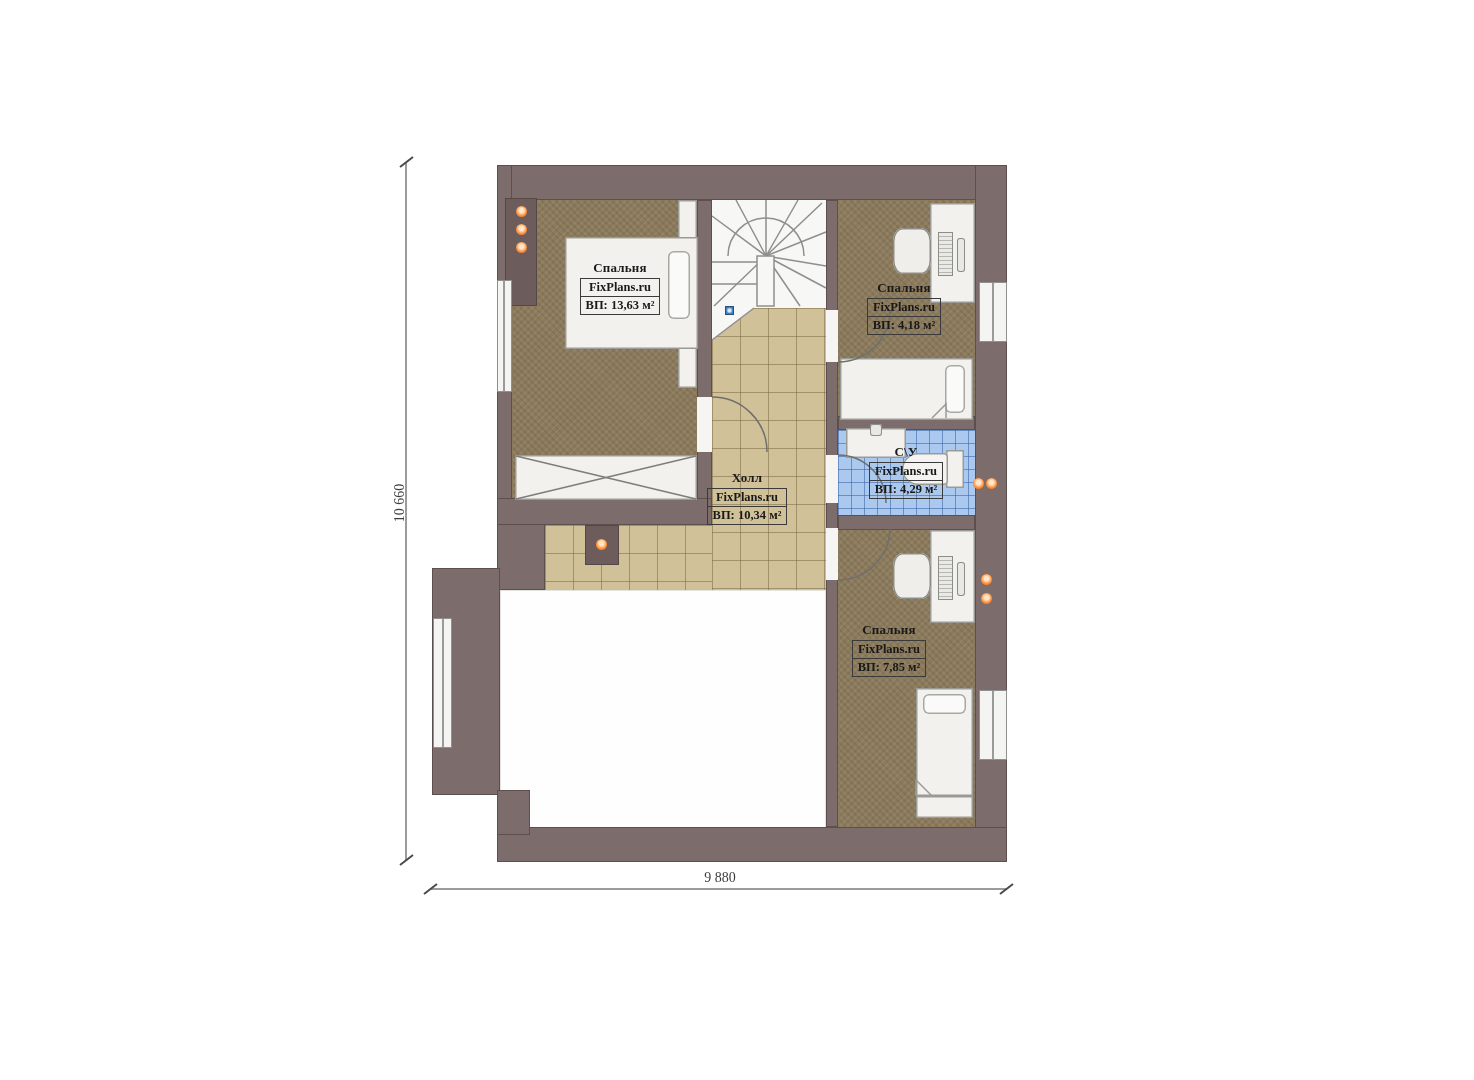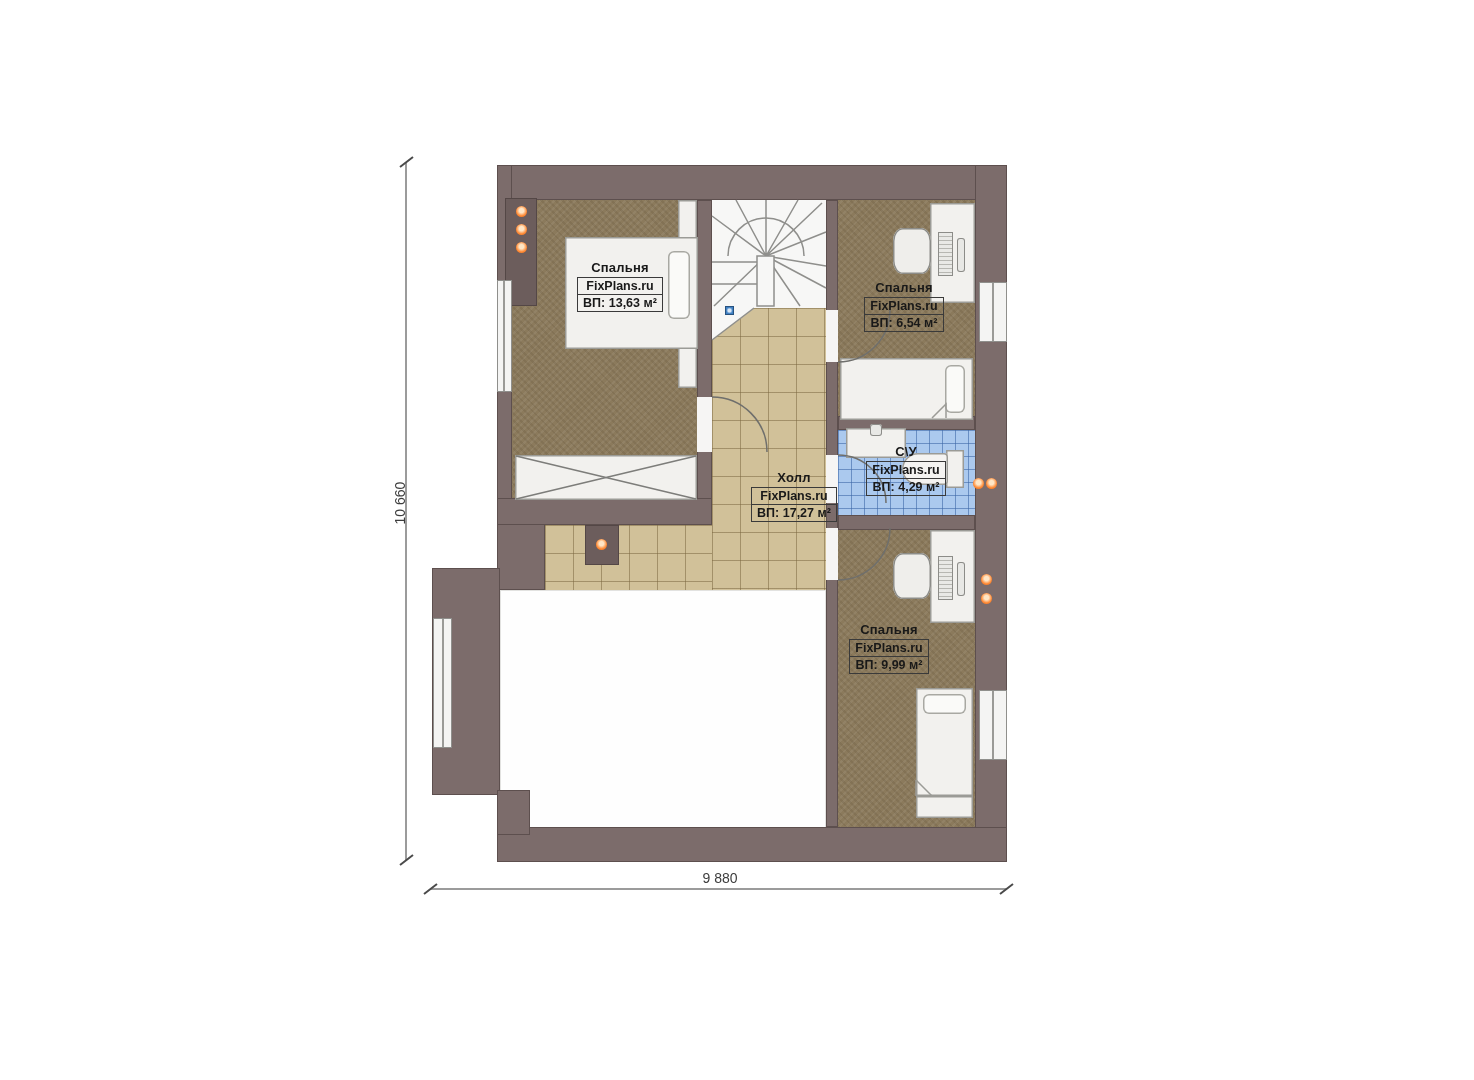--- a/index.html
+++ b/index.html
@@ -1,17 +1,17 @@
 <!DOCTYPE html>
 <html><head>
 <meta charset="utf-8">
 <style>
   html,body{margin:0;padding:0;background:#ffffff;}
   .stage{position:relative;width:1474px;height:1080px;background:#ffffff;overflow:hidden;
-         font-family:Liberation Sans, sans-serif;}
+         font-family:Liberation Serif, serif;}
   
   .wall{position:absolute;background:#7c6c6b;box-shadow:inset 0 0 0 1px #5d4f4e;}
   .wall-dark{position:absolute;background:#6c5d5c;box-shadow:inset 0 0 0 1px #544746;}
   
   .carpet{position:absolute;background-color:#8b7a5c;
     background-image:
       repeating-linear-gradient(45deg, rgba(56,42,22,.10) 0 2px, transparent 2px 5px),
       repeating-linear-gradient(-45deg, rgba(255,255,255,.06) 0 2px, transparent 2px 5px);}
   .tiles-hall{position:absolute;background-color:#d1c199;
     background-image:
@@ -170,44 +170,44 @@
     <div class="room-box">
       <div class="room-row">FixPlans.ru</div>
       <div class="room-row">ВП: 13,63 м²</div>
     </div>
   </div>
 
   <div class="room-label" style="left:860px;top:280px;width:88px;">
     <div class="room-name">Спальня</div>
     <div class="room-box">
       <div class="room-row">FixPlans.ru</div>
-      <div class="room-row">ВП: 6,54 м²</div>
-    </div>
-  </div>
-
-  <div class="room-label" style="left:748px;top:470px;width:92px;justify-content:flex-end;">
+      <div class="room-row">ВП: 4,18 м²</div>
+    </div>
+  </div>
+
+  <div class="room-label" style="left:701px;top:470px;width:92px;justify-content:flex-end;">
     <div class="room-name">Холл</div>
     <div class="room-box">
       <div class="room-row">FixPlans.ru</div>
-      <div class="room-row">ВП: 17,27 м²</div>
+      <div class="room-row">ВП: 10,34 м²</div>
     </div>
   </div>
 
   <div class="room-label" style="left:862px;top:444px;width:88px;">
     <div class="room-name">С\У</div>
     <div class="room-box">
       <div class="room-row">FixPlans.ru</div>
       <div class="room-row">ВП: 4,29 м²</div>
     </div>
   </div>
 
   <div class="room-label" style="left:844px;top:622px;width:90px;">
     <div class="room-name">Спальня</div>
     <div class="room-box">
       <div class="room-row">FixPlans.ru</div>
-      <div class="room-row">ВП: 9,99 м²</div>
+      <div class="room-row">ВП: 7,85 м²</div>
     </div>
   </div>
 
   <div class="dim-label" style="left:368px;top:495px;width:64px;text-align:center;transform:rotate(-90deg);">10 660</div>
   <div class="dim-label" style="left:678px;top:870px;width:84px;text-align:center;">9 880</div>
 
 </div>
 
 </body></html>

